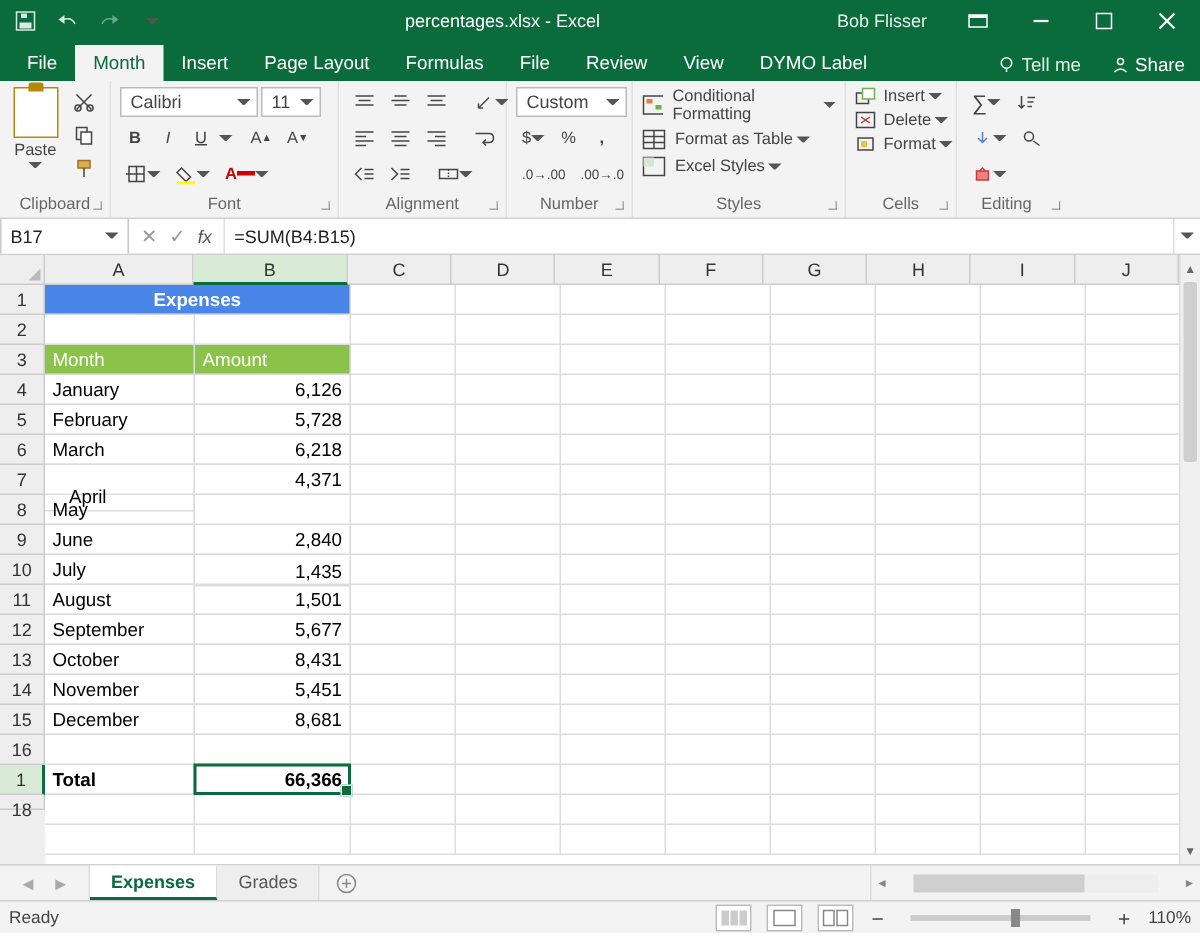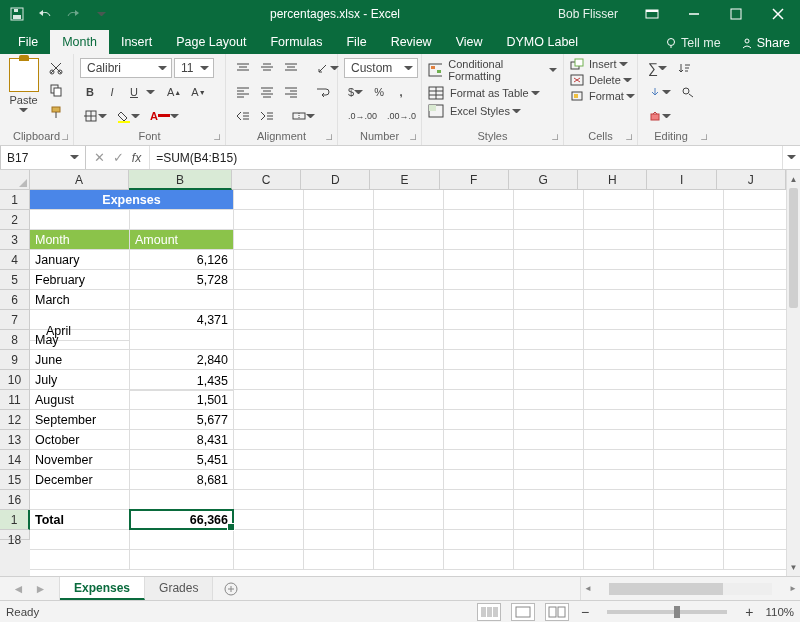--- a/index.html
+++ b/index.html
@@ -1034,20 +1034,21 @@
       <div class="cell" style="left: 624px; top: 360px; width: 70px;"></div>
       <div class="cell" style="left: 694px; top: 360px; width: 70px;"></div>
       <div class="cell hdr-blue" style="left: 0px; top: 0px; width: 204px;">Expenses</div>
       <div class="cell hdr-green" style="left: 0px; top: 40px; width: 100px;">Month</div>
       <div class="cell hdr-green" style="left: 100px; top: 40px; width: 104px; text-align: left;">Amount</div>
       <div class="cell " style="left: 0px; top: 60px; width: 100px;">January</div>
       <div class="cell right" style="left: 100px; top: 60px; width: 104px;">6,126</div>
       <div class="cell " style="left: 0px; top: 80px; width: 100px;">February</div>
       <div class="cell right" style="left: 100px; top: 80px; width: 104px;">5,728</div>
       <div class="cell " style="left: 0px; top: 100px; width: 100px;">March</div>
+      <div class="cell right" style="left: 100px; top: 100px; width: 104px;">6,218</div>
       <div class="cell " style="left: 0px; top: 131px; width: 100px; padding-left: 16px;">April</div>
       <div class="cell right" style="left: 100px; top: 120px; width: 104px;">4,371</div>
       <div class="cell " style="left: 0px; top: 140px; width: 100px;">May</div>
       <div class="cell right" style="left: 100px; top: 140px; width: 104px; margin-top: 41px;">1,435</div>
       <div class="cell " style="left: 0px; top: 160px; width: 100px;">June</div>
       <div class="cell right" style="left: 100px; top: 160px; width: 104px;">2,840</div>
       <div class="cell " style="left: 0px; top: 180px; width: 100px;">July</div>
       <div class="cell " style="left: 0px; top: 200px; width: 100px;">August</div>
       <div class="cell right" style="left: 100px; top: 200px; width: 104px;">1,501</div>
       <div class="cell " style="left: 0px; top: 220px; width: 100px;">September</div>

